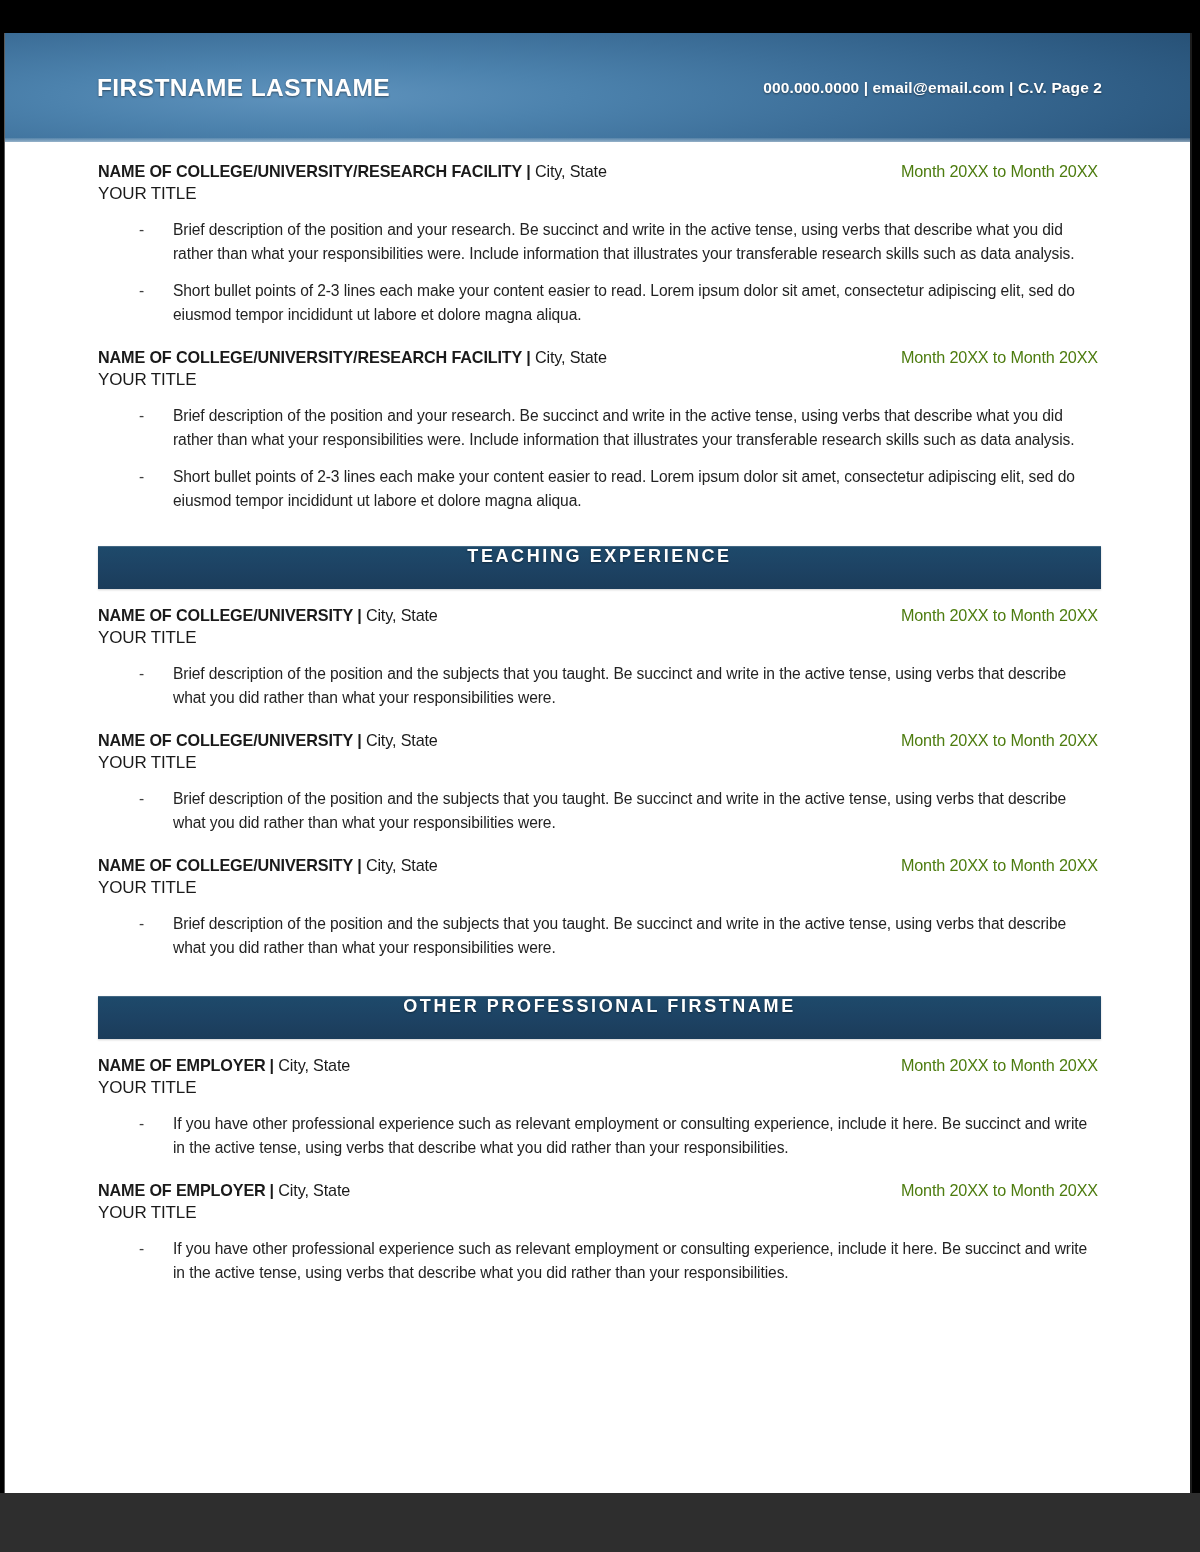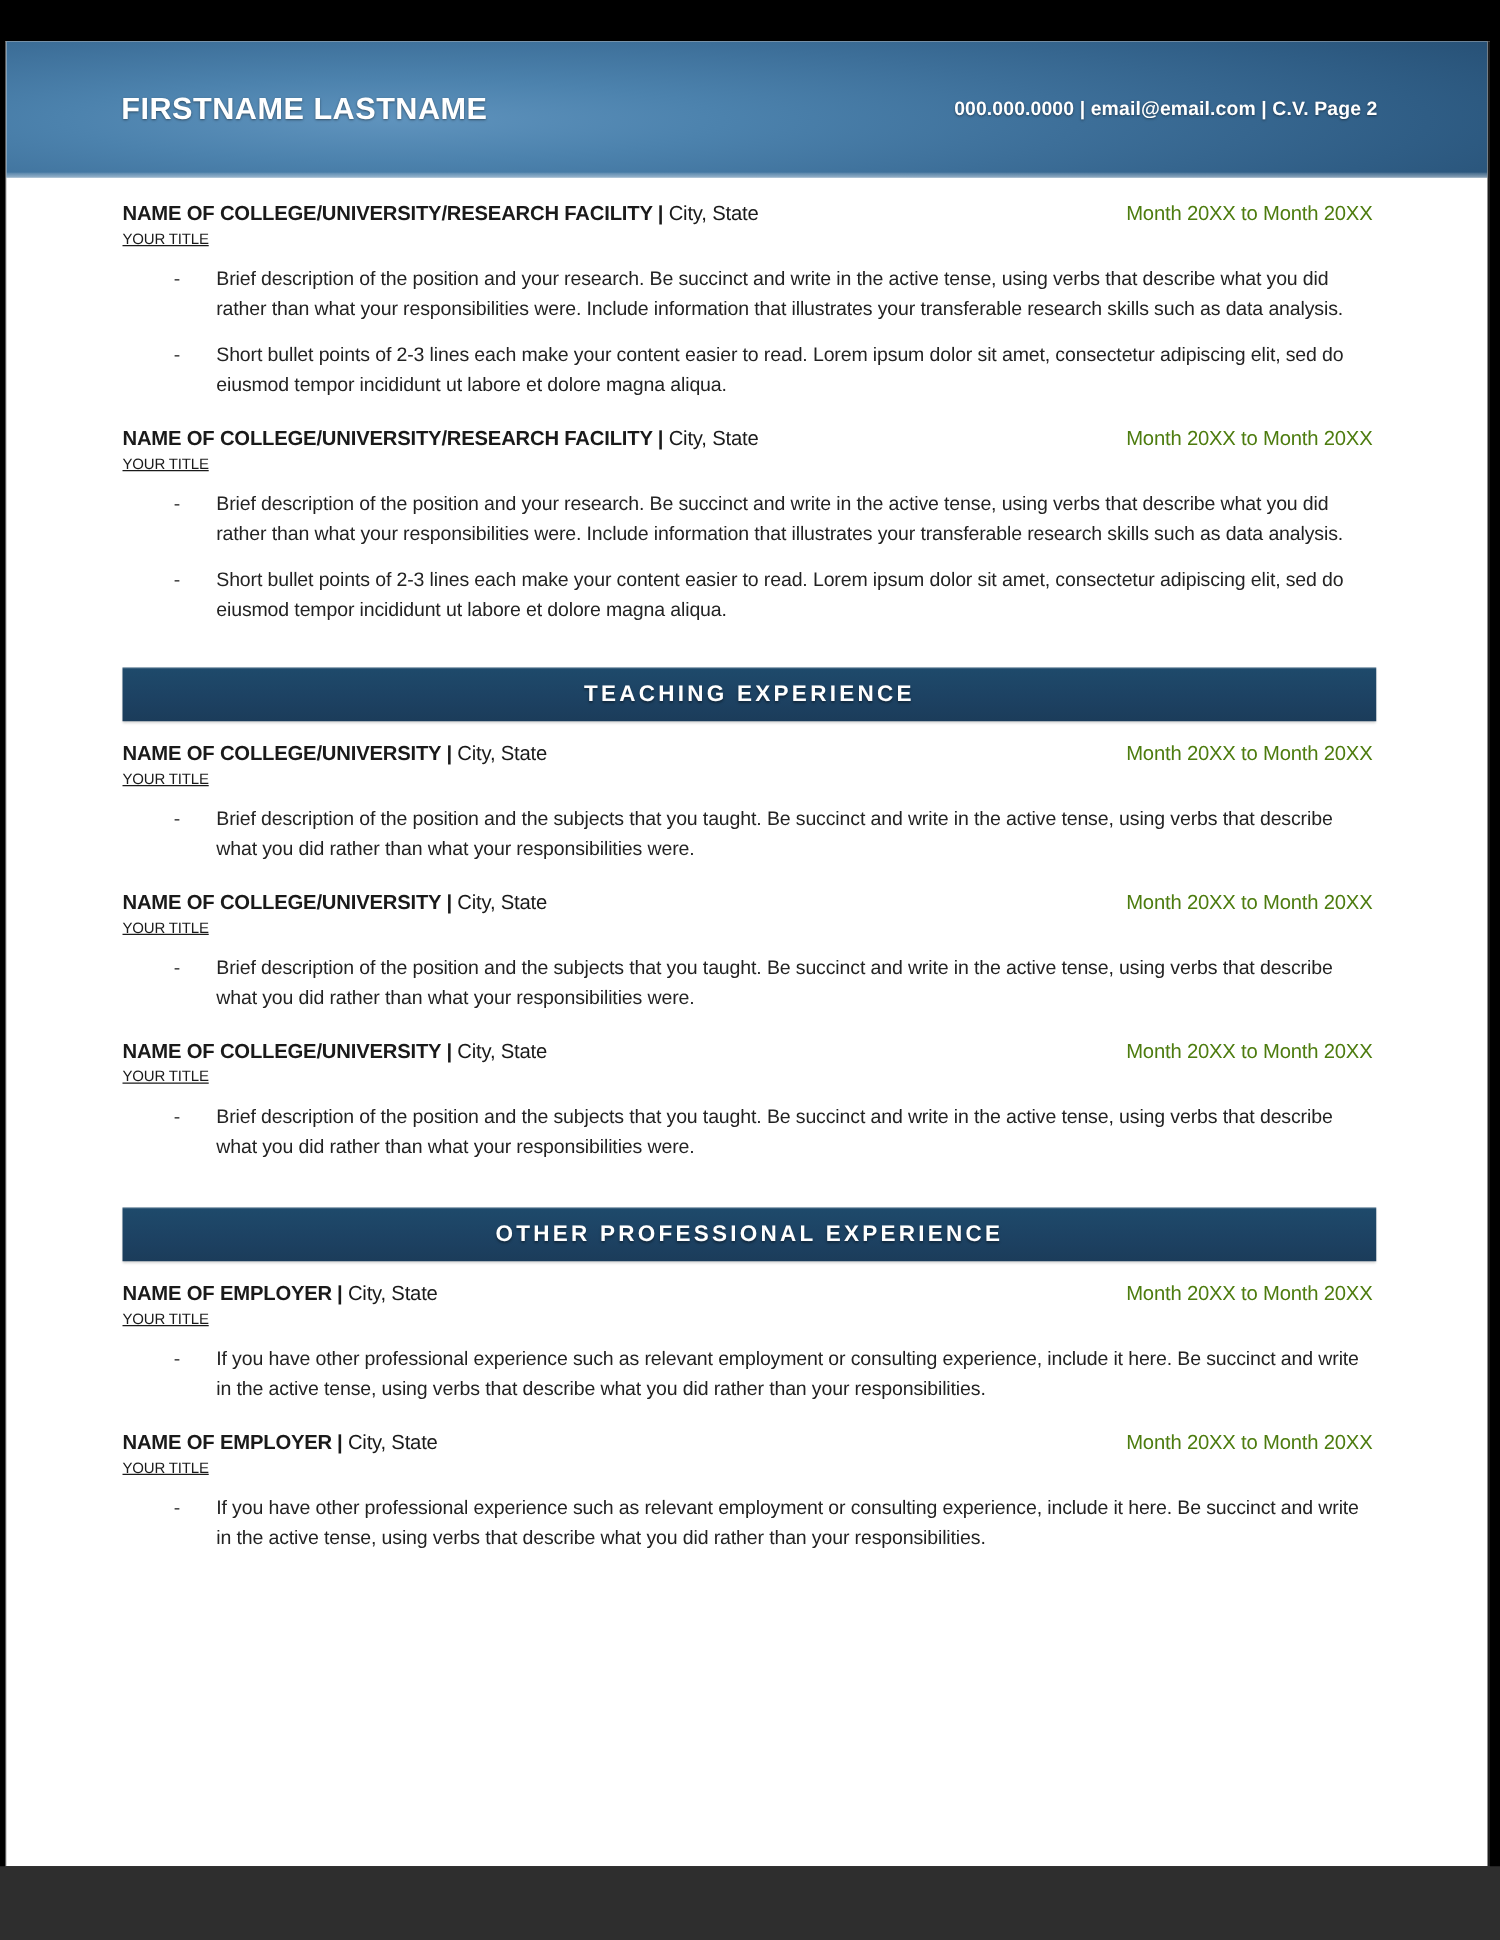--- a/index.html
+++ b/index.html
@@ -118,25 +118,24 @@
     font-weight: normal;
   }
   .entry-dates {
     font-size: 16.2px;
     color: #4d7c0f;
     white-space: nowrap;
     letter-spacing: -0.15px;
     padding-right: 3px;
   }
   .entry-title {
-    font-size: 12px;
+    font-size: 17px;
     color: #1a1a1a;
     margin-top: 3px;
     letter-spacing: -0.15px;
-    text-decoration: underline;
   }
 
   .bullets {
     margin: 0;
     padding: 0;
     list-style: none;
   }
   .bullet {
     position: relative;
     padding-left: 75px;
@@ -157,21 +156,21 @@
   .gap-sm { height: 14px; }
   .gap-md { height: 20px; }
   .gap-entry { height: 21px; }
 
   
   .section-banner {
     position: relative;
     height: 43px;
     background: linear-gradient(to bottom, #1e4a6b 0%, #1d4263 55%, #1b3c5a 100%);
     display: flex;
-    align-items: center;
+    align-items: flex-start;
     justify-content: center;
     box-shadow: 0 1px 2px rgba(0,0,0,0.18);
   }
   .section-banner::before {
     content: "";
     position: absolute; left: 0; top: 0; right: 0;
     height: 1px;
     background: rgba(255,255,255,0.16);
   }
   .section-banner-title {
@@ -274,21 +273,21 @@
         <div class="entry-title">YOUR TITLE</div>
         <div class="gap-sm"></div>
         <ul class="bullets">
           <li class="bullet"><span class="dash">-</span><span>Brief description of the position and the subjects that you taught. Be succinct and write in the active tense, using verbs that describe what you did rather than what your responsibilities were.</span></li>
         </ul>
       </div>
 
       <div style="height:36px"></div>
 
       <div class="section-banner">
-        <div class="section-banner-title">OTHER PROFESSIONAL EXPERIENCE</div>
+        <div class="section-banner-title">OTHER PROFESSIONAL FIRSTNAME</div>
       </div>
 
       <div style="height:17px"></div>
 
       <div class="entry">
         <div class="entry-head">
           <div class="entry-org"><span class="org-name">NAME OF EMPLOYER</span><span class="org-sep">|</span> <span class="org-loc">City, State</span></div>
           <div class="entry-dates">Month 20XX to Month 20XX</div>
         </div>
         <div class="entry-title">YOUR TITLE</div>

